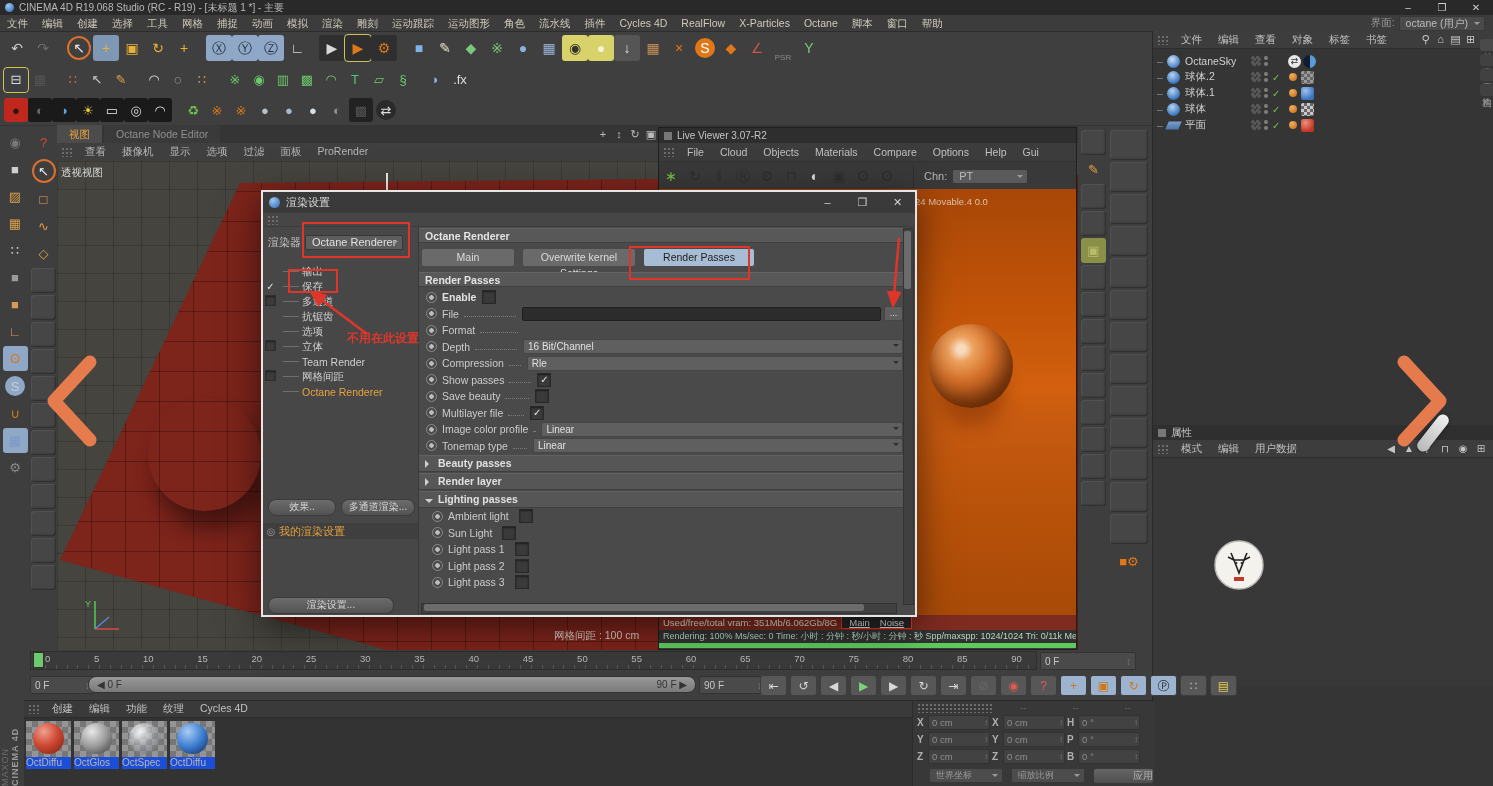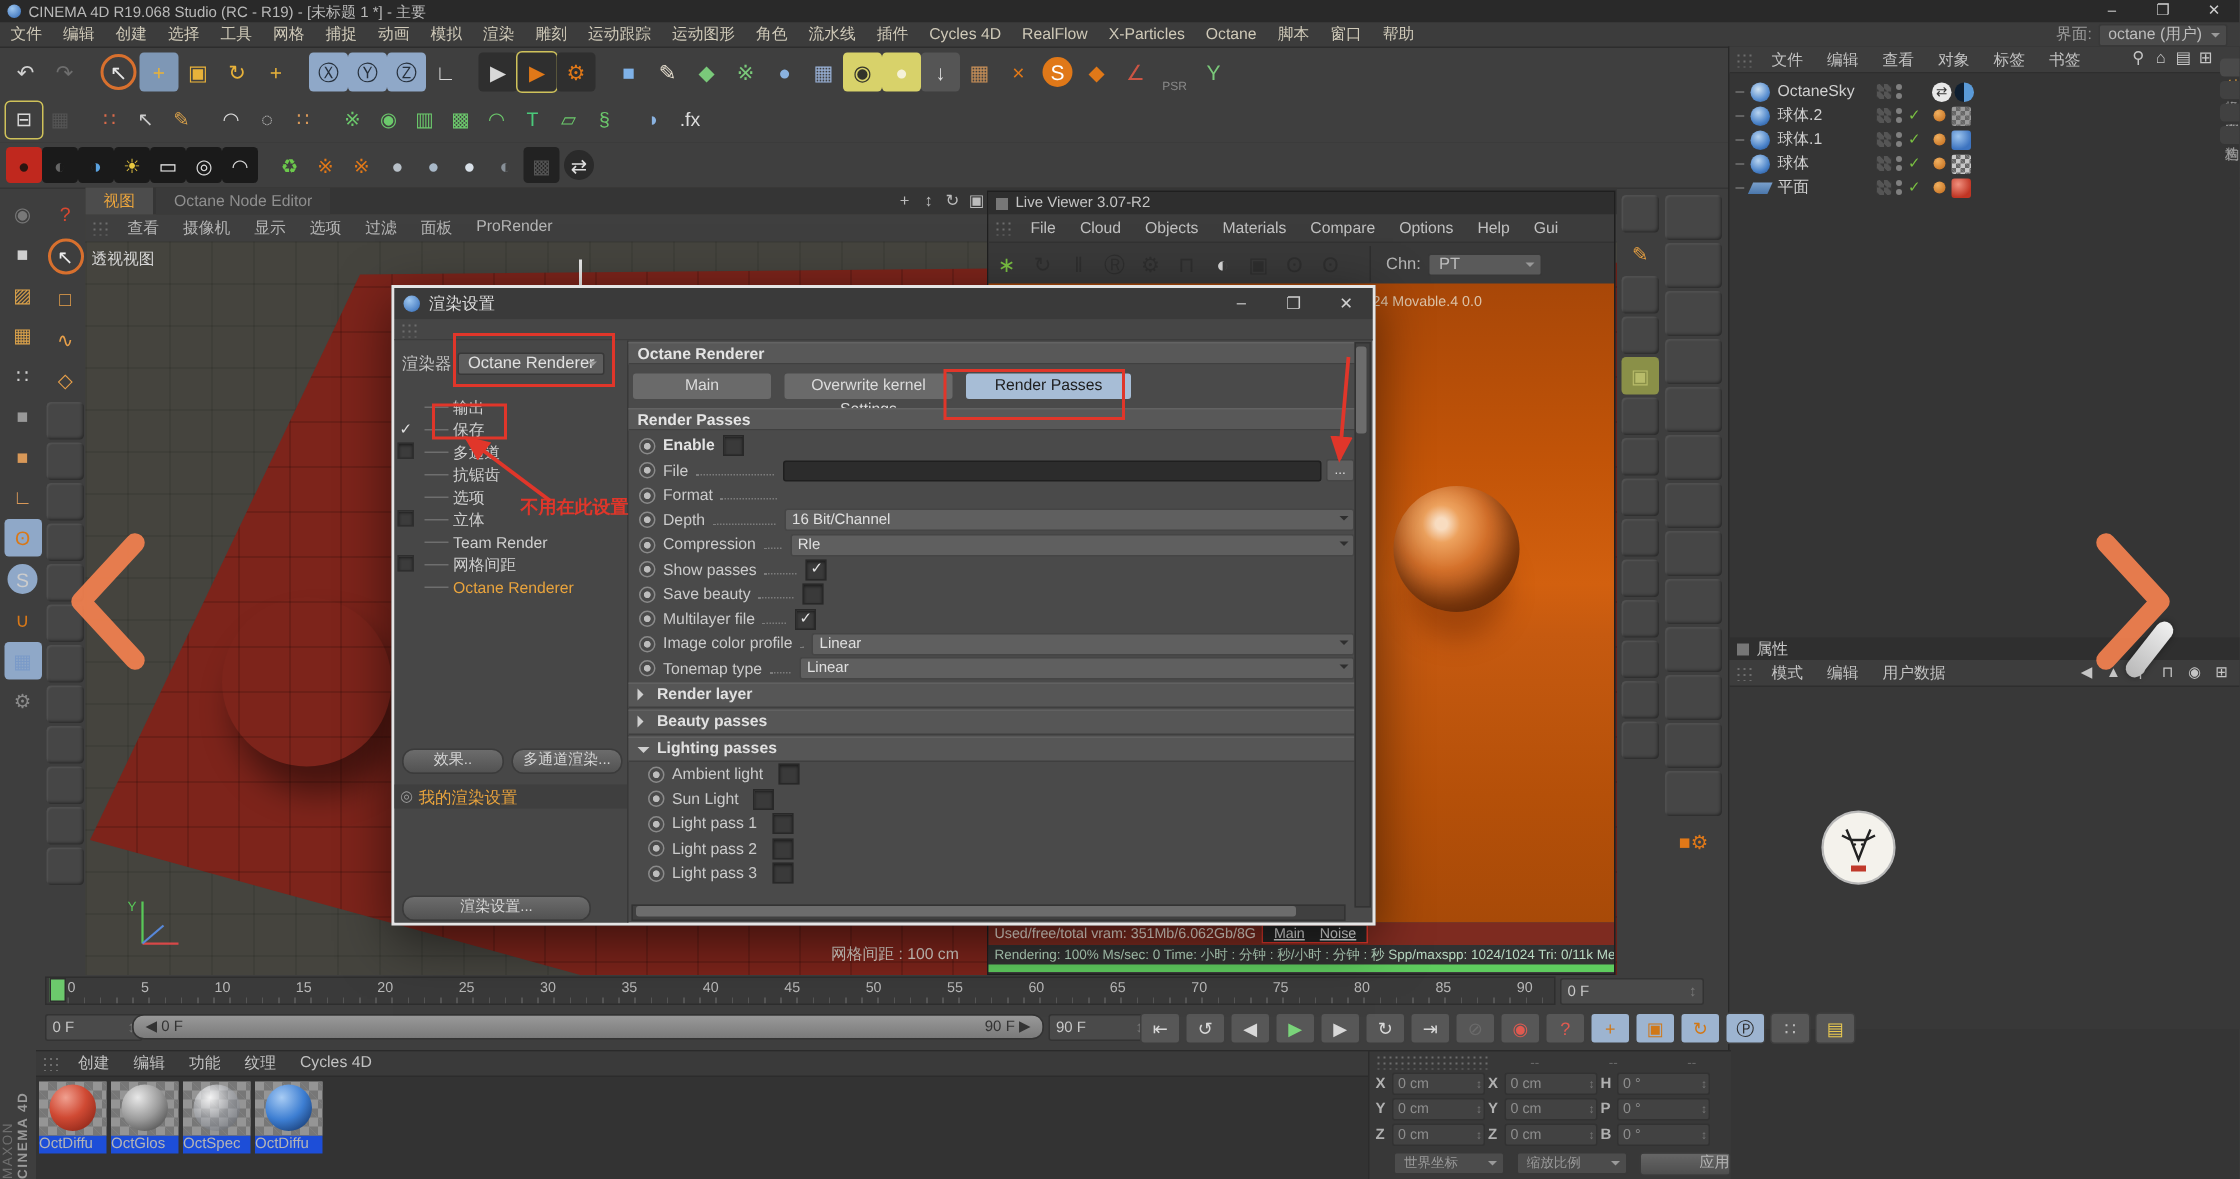--- a/index.html
+++ b/index.html
@@ -710,22 +710,22 @@
             </span>
         </div>
         <div class="frow">
           <span class="adot"></span>
           <span class="flbl">Tonemap type</span>
           <span class="lead" style="width:14px"></span>
           <span class="fctl">
               <span class="ddc"><span>Linear</span><i></i></span>
             </span>
         </div>
+        <div class="gbar"><span class="tri r"></span><span>Beauty passes</span></div>
         <div class="gbar"><span class="tri r"></span><span>Render layer</span></div>
-        <div class="gbar"><span class="tri r"></span><span>Beauty passes</span></div>
         <div class="gbar"><span class="tri d"></span><span>Lighting passes</span></div>
         <div>
 
         <div class="frow" style="padding-left:13px">
             <span class="adot"></span>
             <span class="flbl">Ambient light</span>
             <span class="cbx" style="margin-left:10px"></span>
           </div>
             <div class="frow" style="padding-left:13px">
             <span class="adot"></span>

